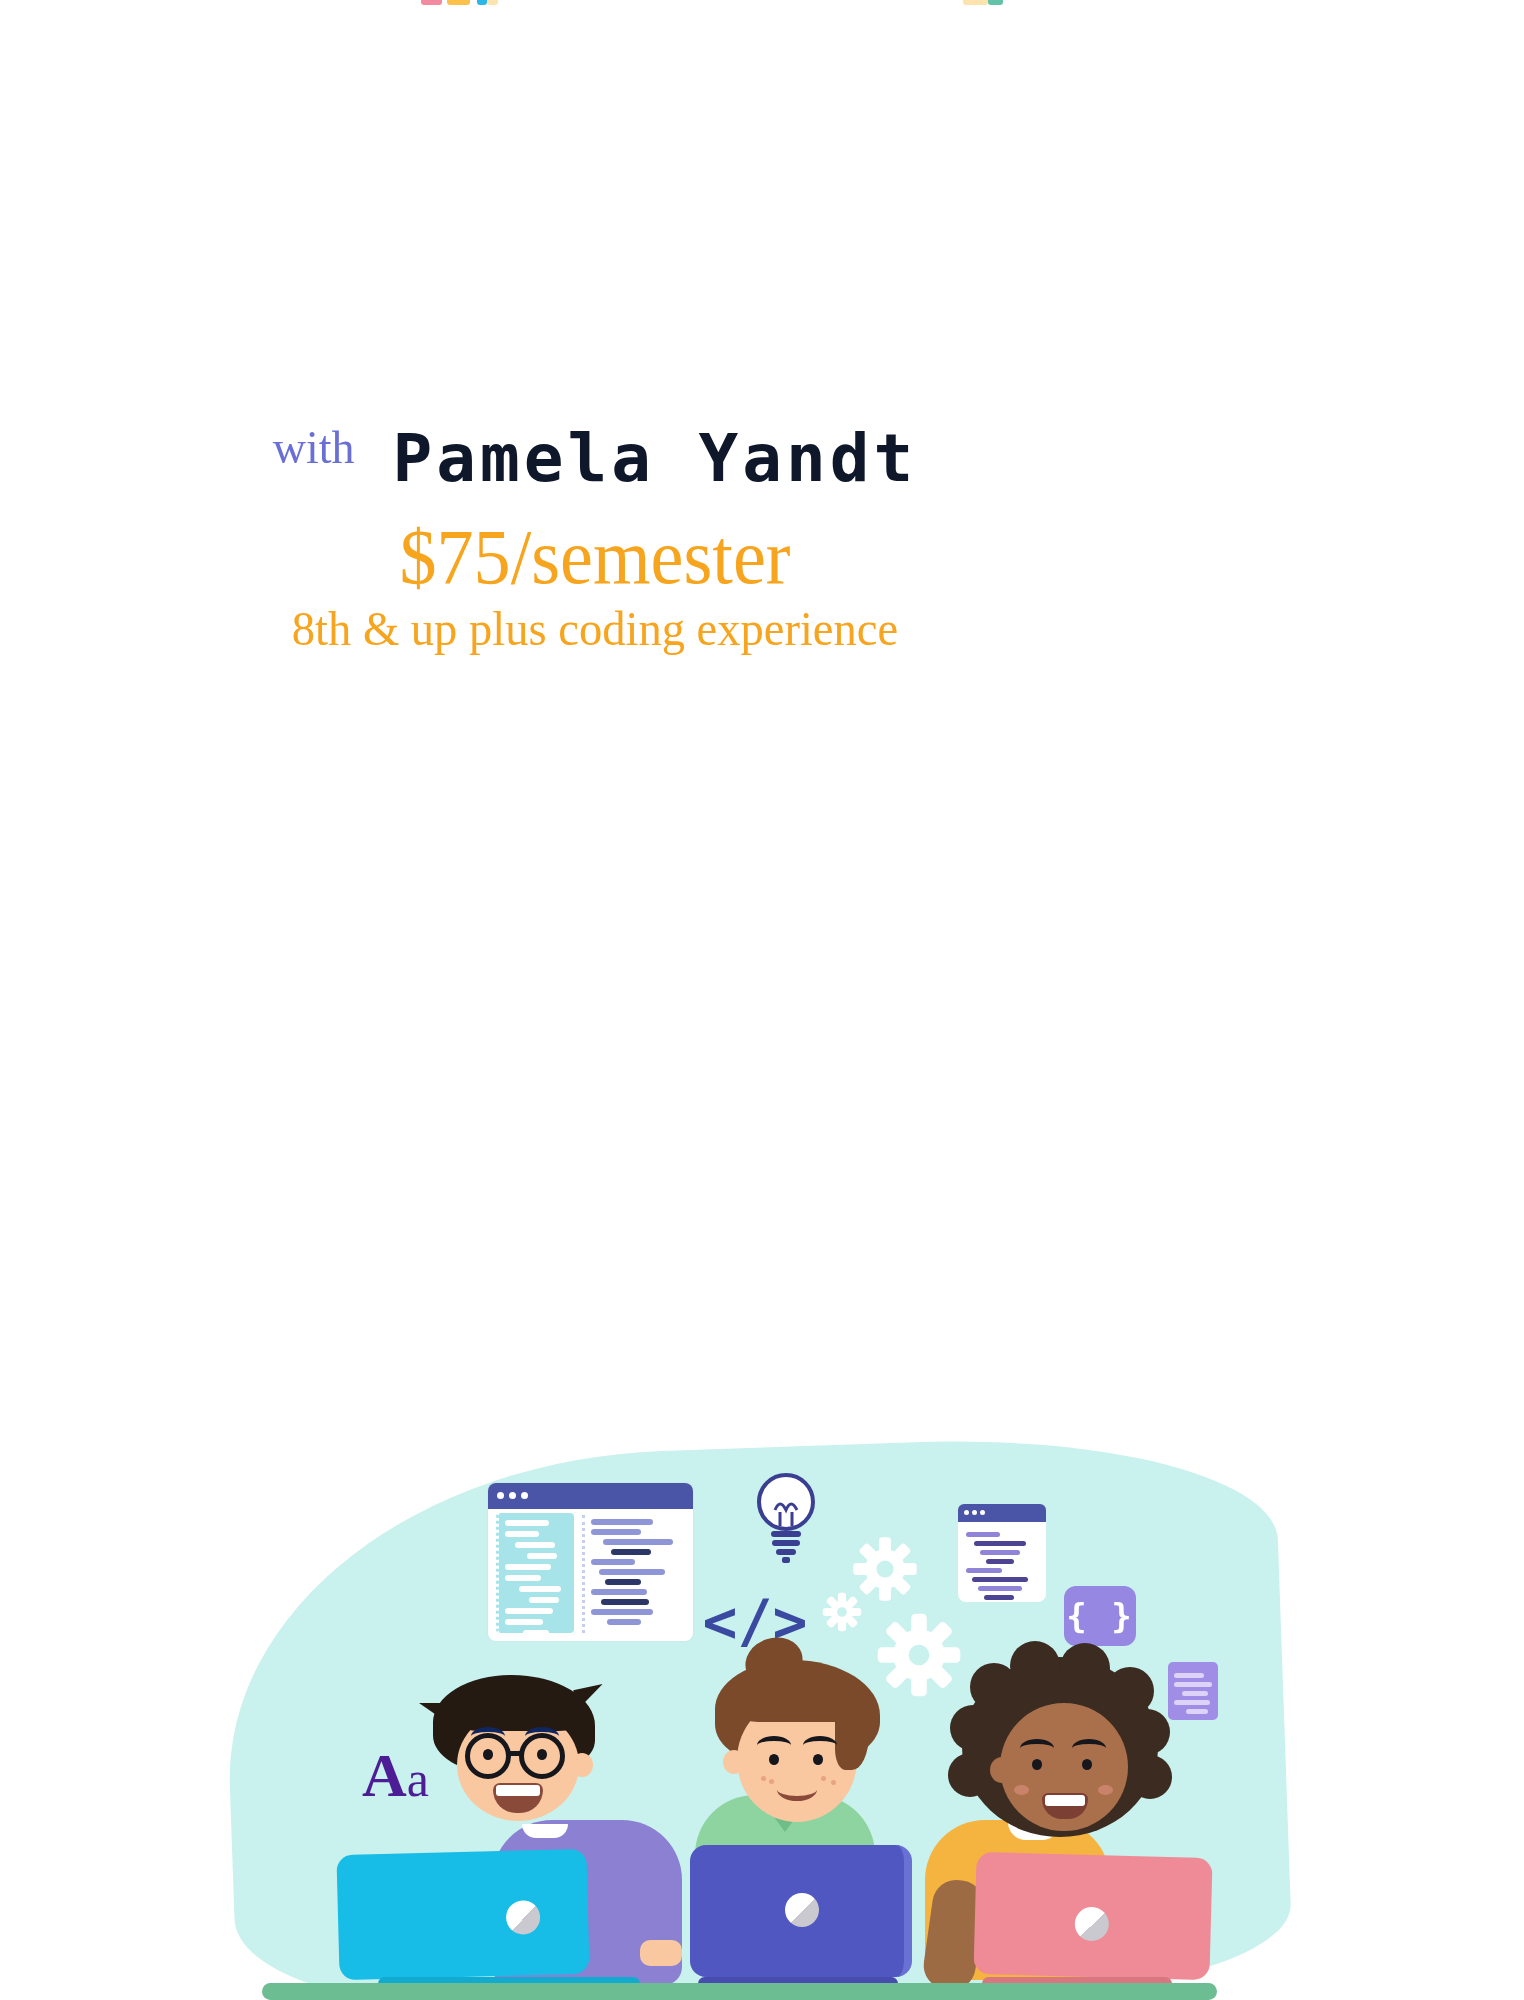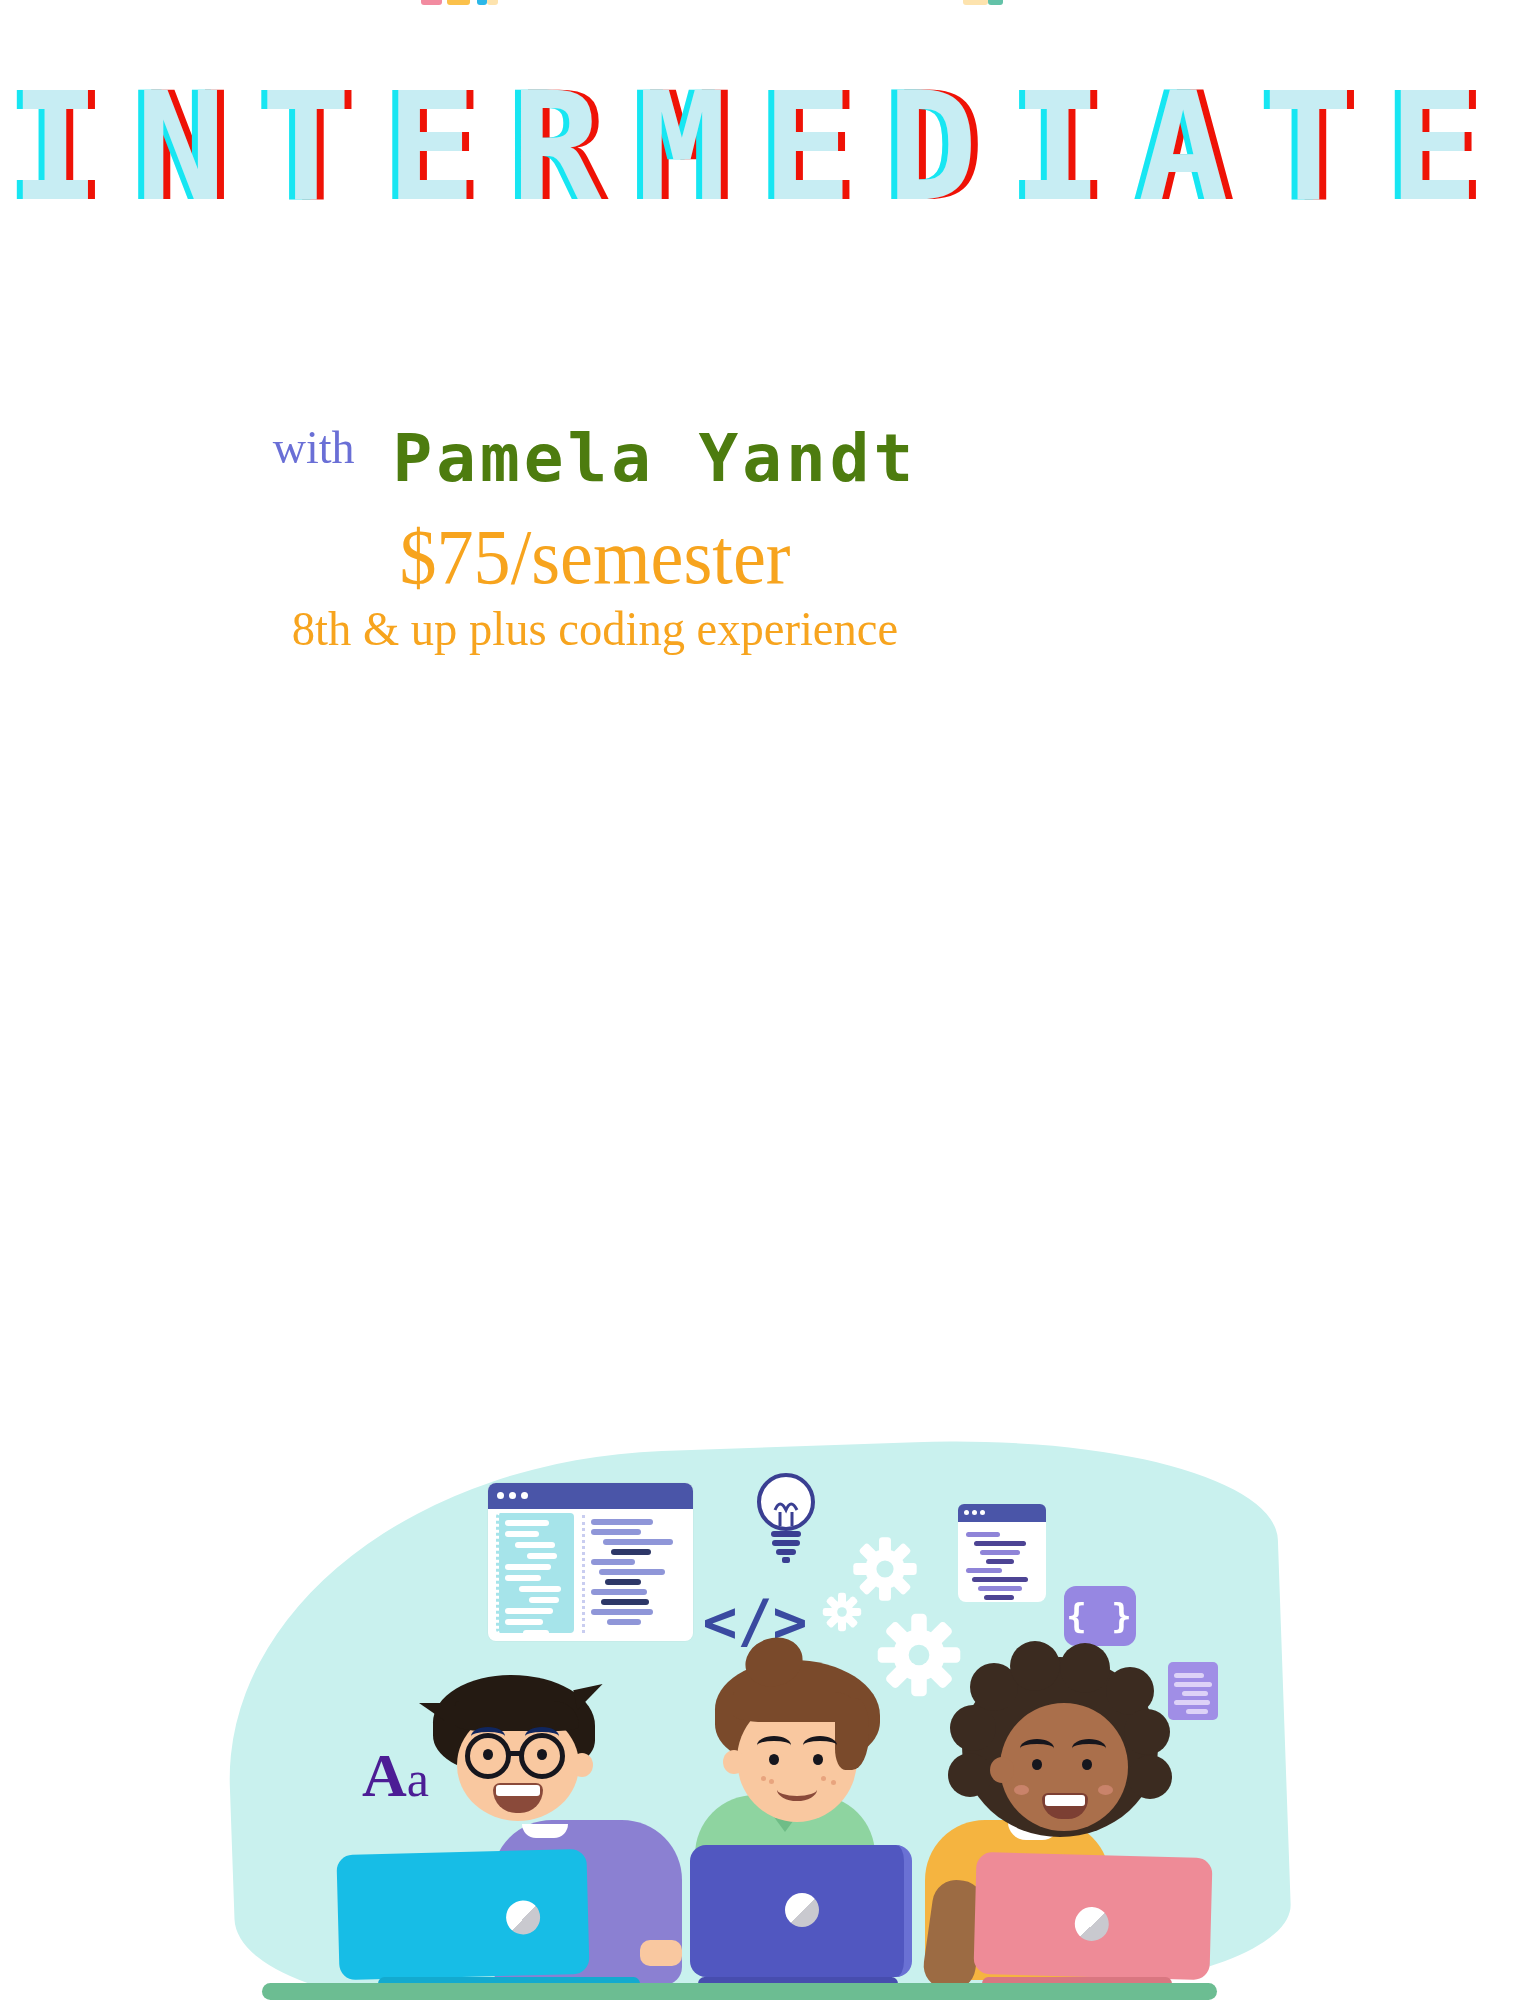--- a/index.html
+++ b/index.html
@@ -12,21 +12,21 @@
           font-family:"DejaVu Sans Mono",monospace;font-weight:bold;white-space:nowrap;}
   .glitch.l1{top:72px;font-size:150px;letter-spacing:35px;color:#c7edf3;
              text-shadow:-6px 0 0 #17e6f2,7px 0 0 #ef1206;}
   .glitch.l2{top:212px;font-size:250px;letter-spacing:51px;color:#f6c49e;
              text-shadow:-7px 0 0 #17e6f2,9px 0 0 #ef1206;}
   
   .byline{position:absolute;top:420px;left:0;width:1190px;text-align:center;white-space:nowrap;}
   .byline .with{font-family:"Liberation Serif",serif;font-size:46px;color:#6a6fd6;
                 vertical-align:18px;margin-right:38px;}
   .byline .name{font-family:"DejaVu Sans Mono",monospace;font-weight:bold;font-size:66px;
-                color:#4d7c0f;letter-spacing:4px;}
+                color:#0f172a;letter-spacing:4px;}
   
   .price{position:absolute;top:512px;left:0;width:1190px;text-align:center;
          font-size:78px;color:#f7a41e;transform:scaleX(.95);}
   .audience{position:absolute;top:600px;left:0;width:1190px;text-align:center;
             font-size:49px;color:#f7a41e;transform:scaleX(.95);}
   
   .schedule{position:absolute;top:658px;left:0;width:1236px;text-align:center;color:#141414;}
   .schedule .line{font-size:57px;line-height:73px;transform:scaleX(.95);}
   
   .illu{position:absolute;left:0;top:1440px;width:1524px;height:560px;}
@@ -99,21 +99,20 @@
 
 <div class="page">
 
   <div class="strip" style="left:421px;width:21px;background:#f28ba0;"></div>
   <div class="strip" style="left:447px;width:23px;background:#fbc14b;"></div>
   <div class="strip" style="left:477px;width:10px;background:#2cb7e8;"></div>
   <div class="strip" style="left:487px;width:11px;background:#fde3ae;"></div>
   <div class="strip" style="left:963px;width:25px;background:#fde3ae;"></div>
   <div class="strip" style="left:988px;width:15px;background:#63c2a8;"></div>
 
-  <div class="glitch l1">INTERMEDIATE</div>
 
   <div class="byline">
     <span class="with">with</span><span class="name">Pamela Yandt</span>
   </div>
 
   <div class="price">$75/semester</div>
   <div class="audience">8th &amp; up plus coding experience</div>
 
 
   <div class="illu">

